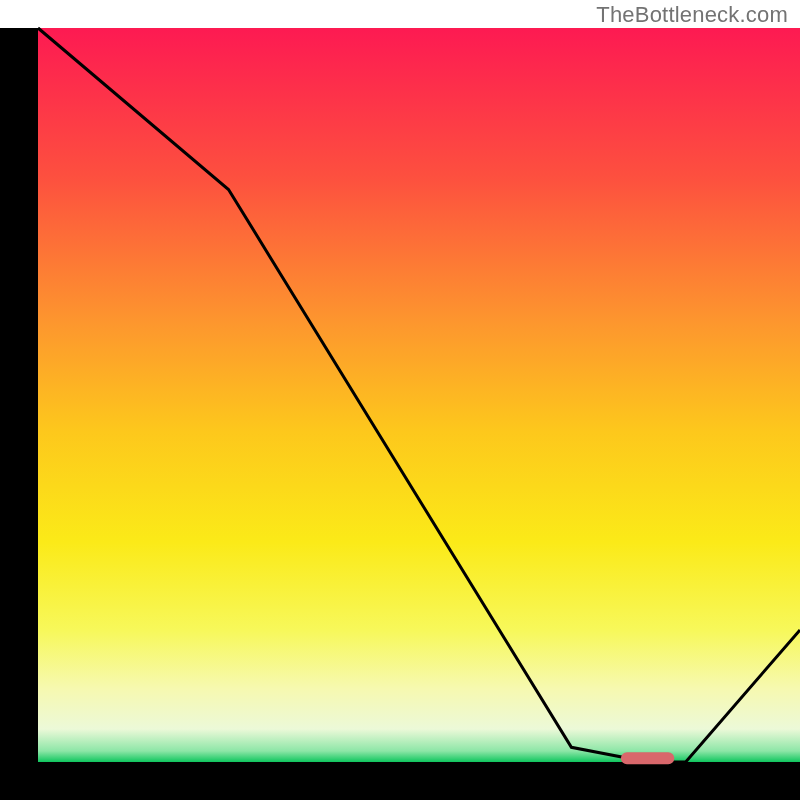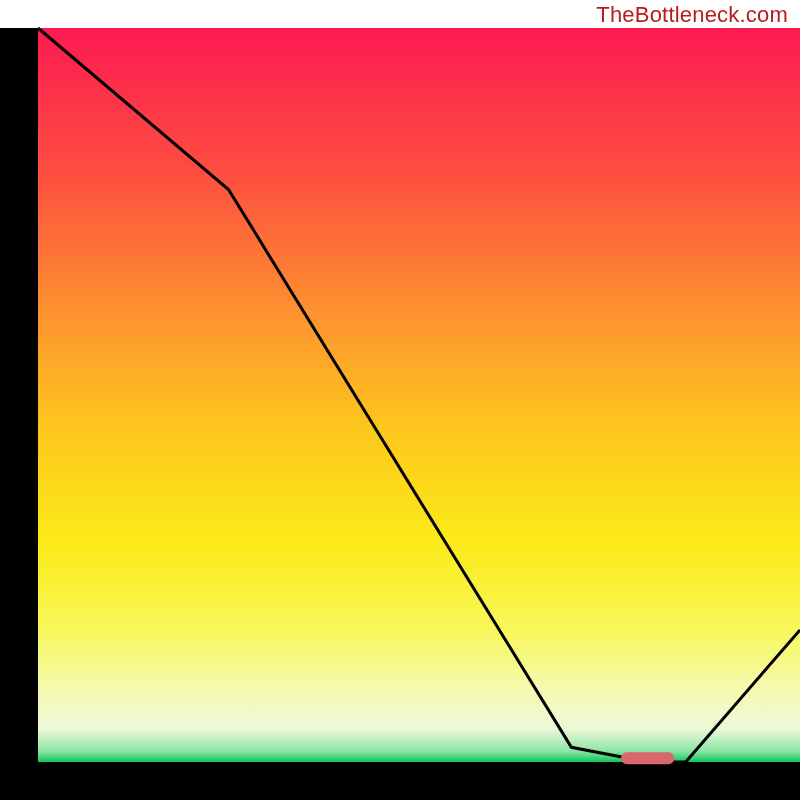--- a/index.html
+++ b/index.html
@@ -14,21 +14,21 @@
   .wrap {
     position: relative;
     width: 800px;
     height: 800px;
   }
   .watermark {
     position: absolute;
     top: 2px;
     right: 12px;
     font-size: 22px;
-    color: #b91c1c;
+    color: #737373;
     font-weight: 500;
     letter-spacing: 0.2px;
     z-index: 5;
   }
   svg {
     display: block;
   }
 </style>
 </head>
 <body>

